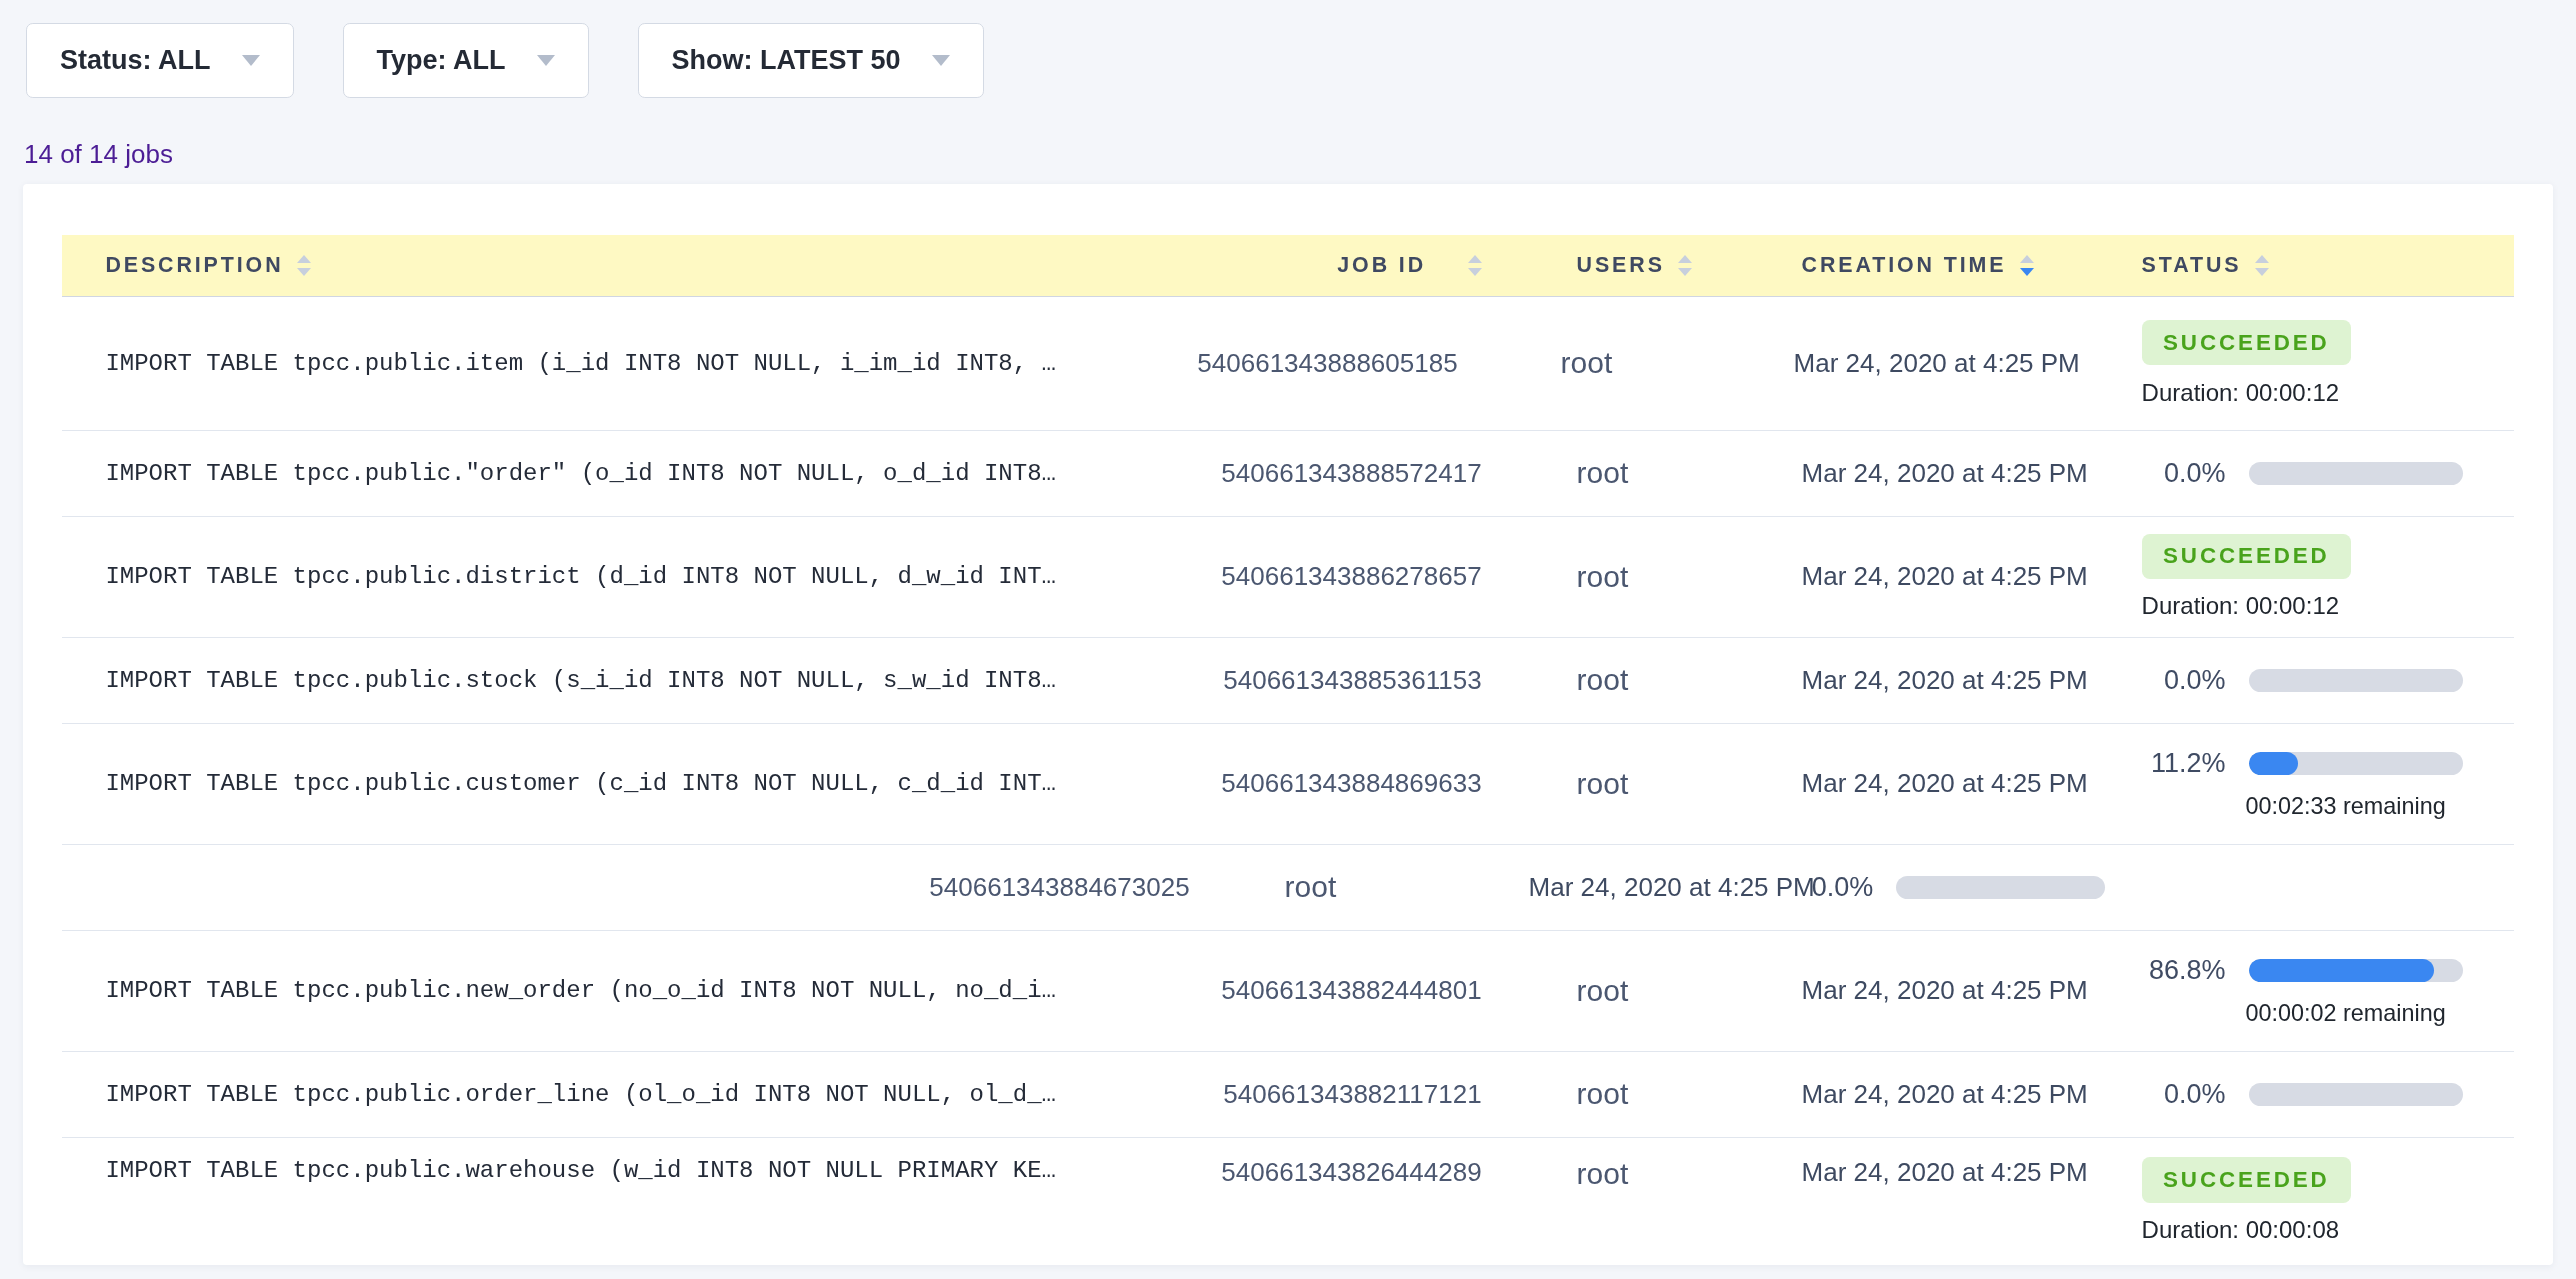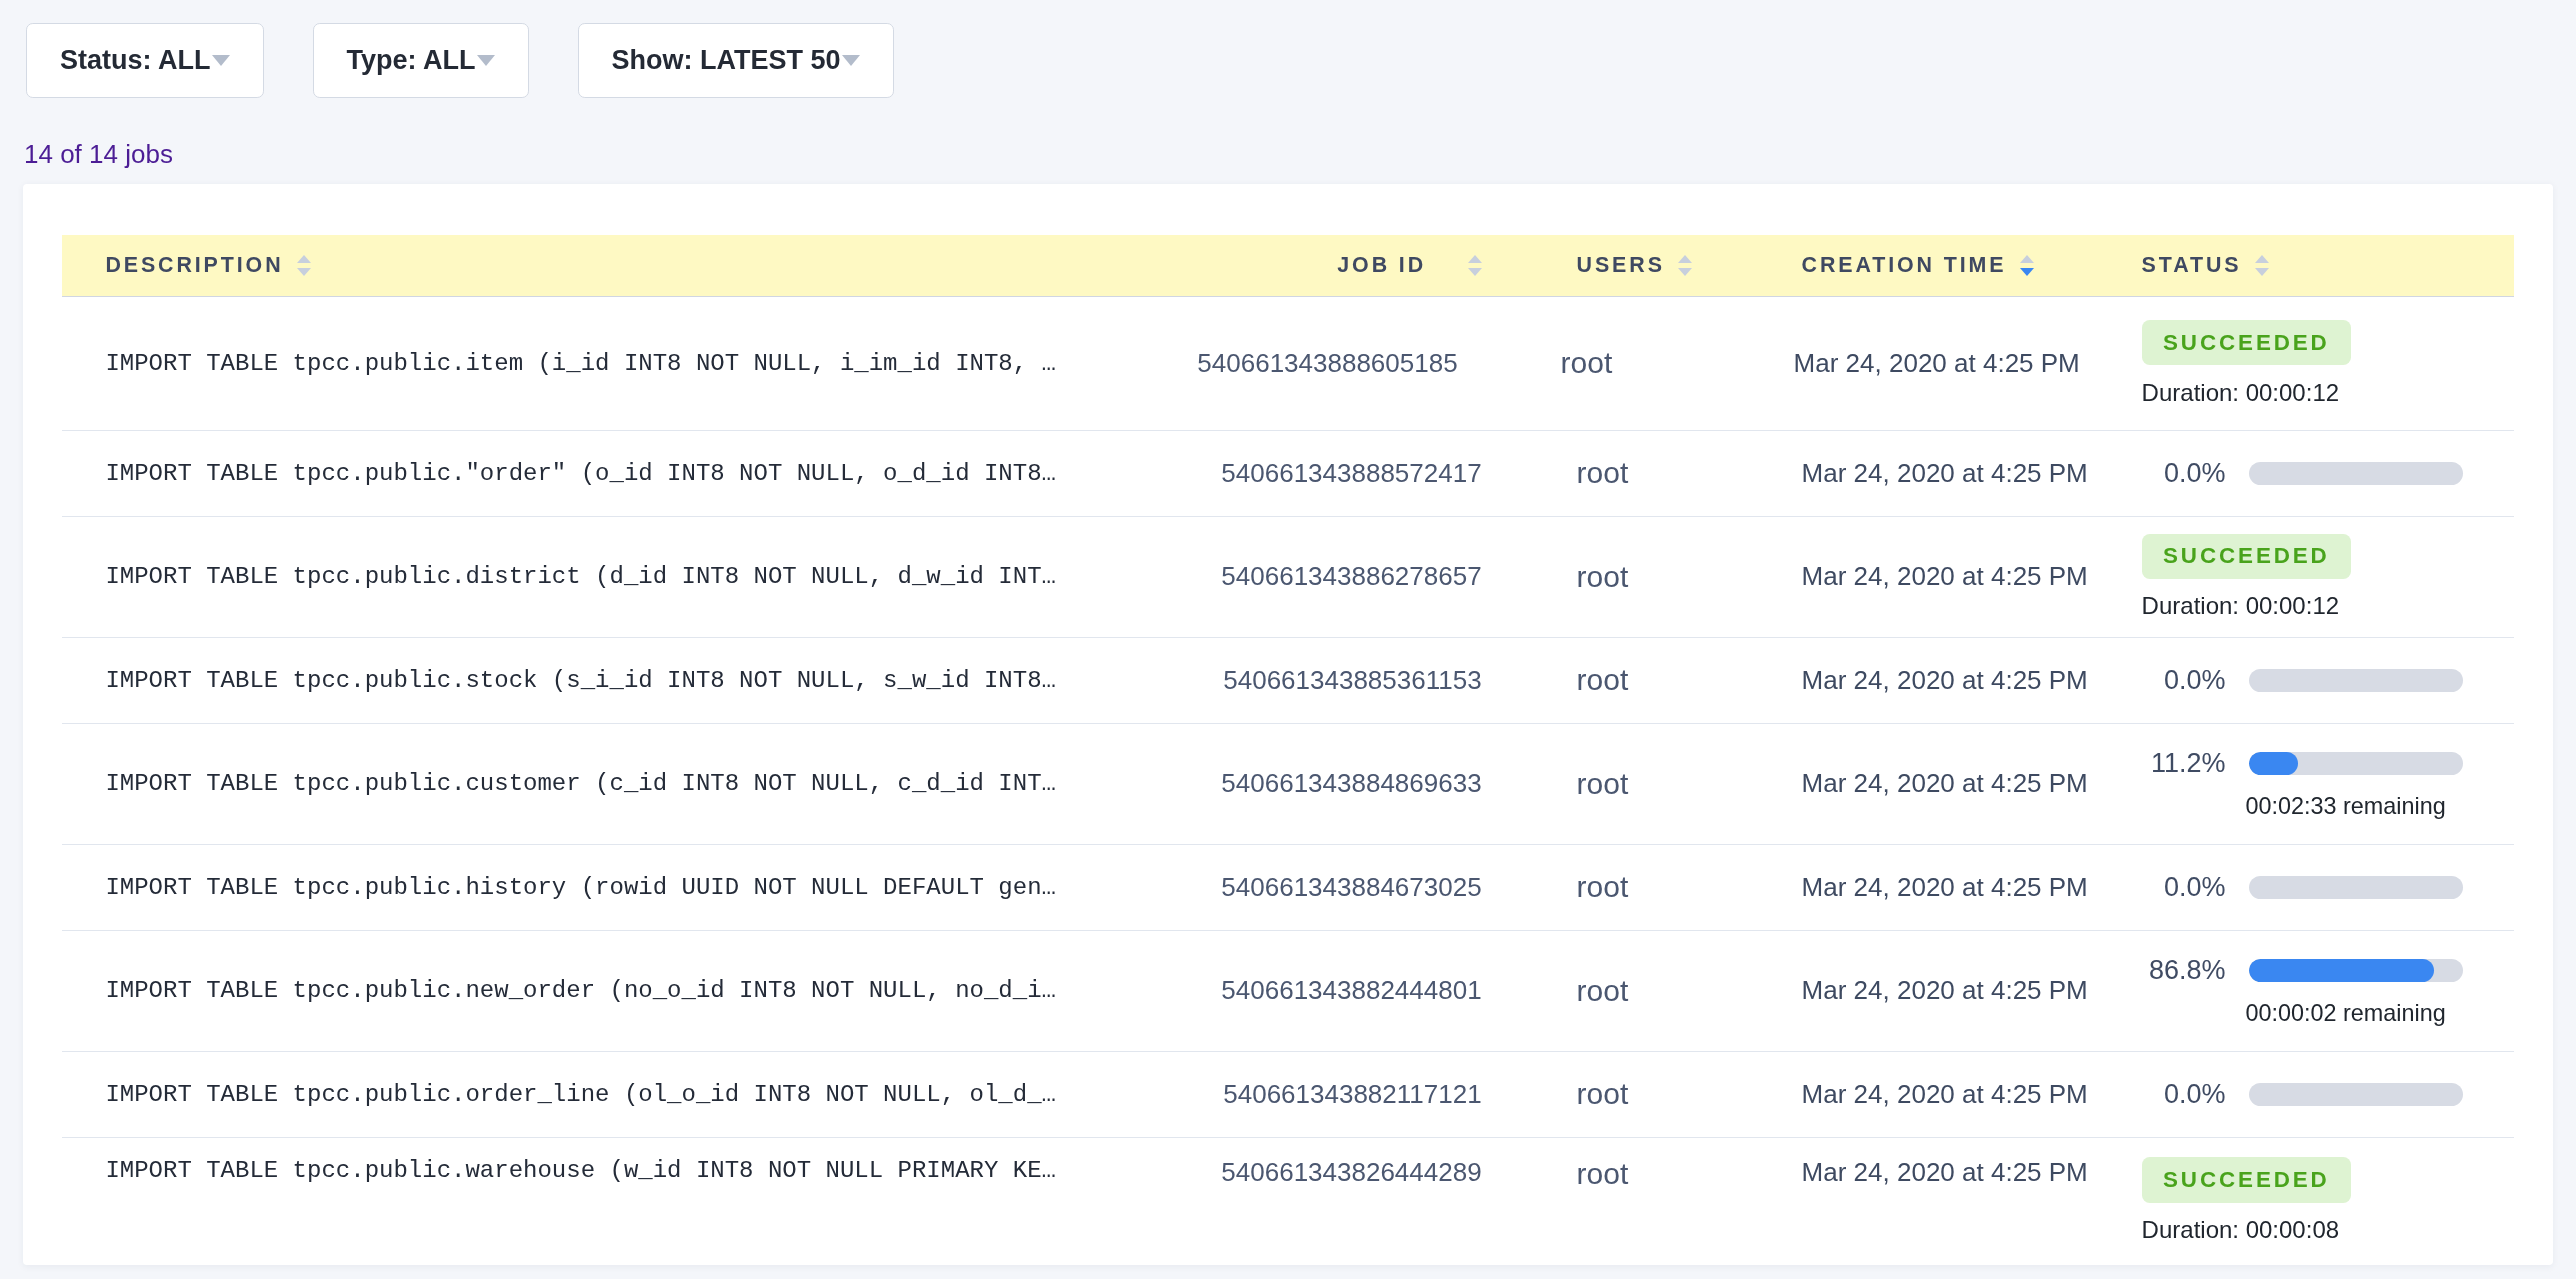--- a/index.html
+++ b/index.html
@@ -5,21 +5,21 @@
   * { margin:0; padding:0; box-sizing:border-box; }
   html,body { width:2576px; height:1279px; overflow:hidden; }
   body {
     background:#f4f6fa;
     font-family:"Liberation Sans", sans-serif;
     color:#242a35;
   }
   
   .filter-bar { display:flex; gap:49px; padding:23.4px 0 0 26px; }
   .filter-btn {
-    display:inline-flex; align-items:center; gap:1px;
+    display:inline-flex; align-items:center; gap:31px;
     height:75px; padding:0 33px;
     background:#fff; border:1.9px solid #d4dae4; border-radius:6.8px;
     font-size:27px; font-weight:bold; color:#242a35;
     cursor:pointer;
   }
   .caret-down {
     width:0; height:0; border-left:9.7px solid transparent;
     border-right:9.7px solid transparent; border-top:11.7px solid #b3bccb;
   }
   .jobs-summary { padding:41px 13px 0 24px; font-size:26px; color:#4c1d95; }
@@ -232,21 +232,20 @@
           <span class="pct">11.2%</span>
           <div class="track">
             <div class="fill" style="width: 11.2%; min-width: 49px; background: rgb(58, 135, 241);"></div>
           </div>
         </div>
         <div class="remaining">00:02:33 remaining</div>
       </div>
     </div>
   </div>
       <div class="row grid short">
-    <div class="cell-desc">IMPORT TABLE tpcc.public.history (rowid UUID NOT NULL DEFAULT gen…</div>
     <div class="cell-jobid">540661343884673025</div>
     <div class="cell-users">root</div>
     <div class="cell-time">Mar 24, 2020 at 4:25 PM</div>
     <div class="cell-status">
 
       <div class="progress-wrap">
         <div class="progress-line">
           <span class="pct">0.0%</span>
           <div class="track">
             <div class="fill" style="width: 0%; background: rgb(58, 135, 241);"></div>

